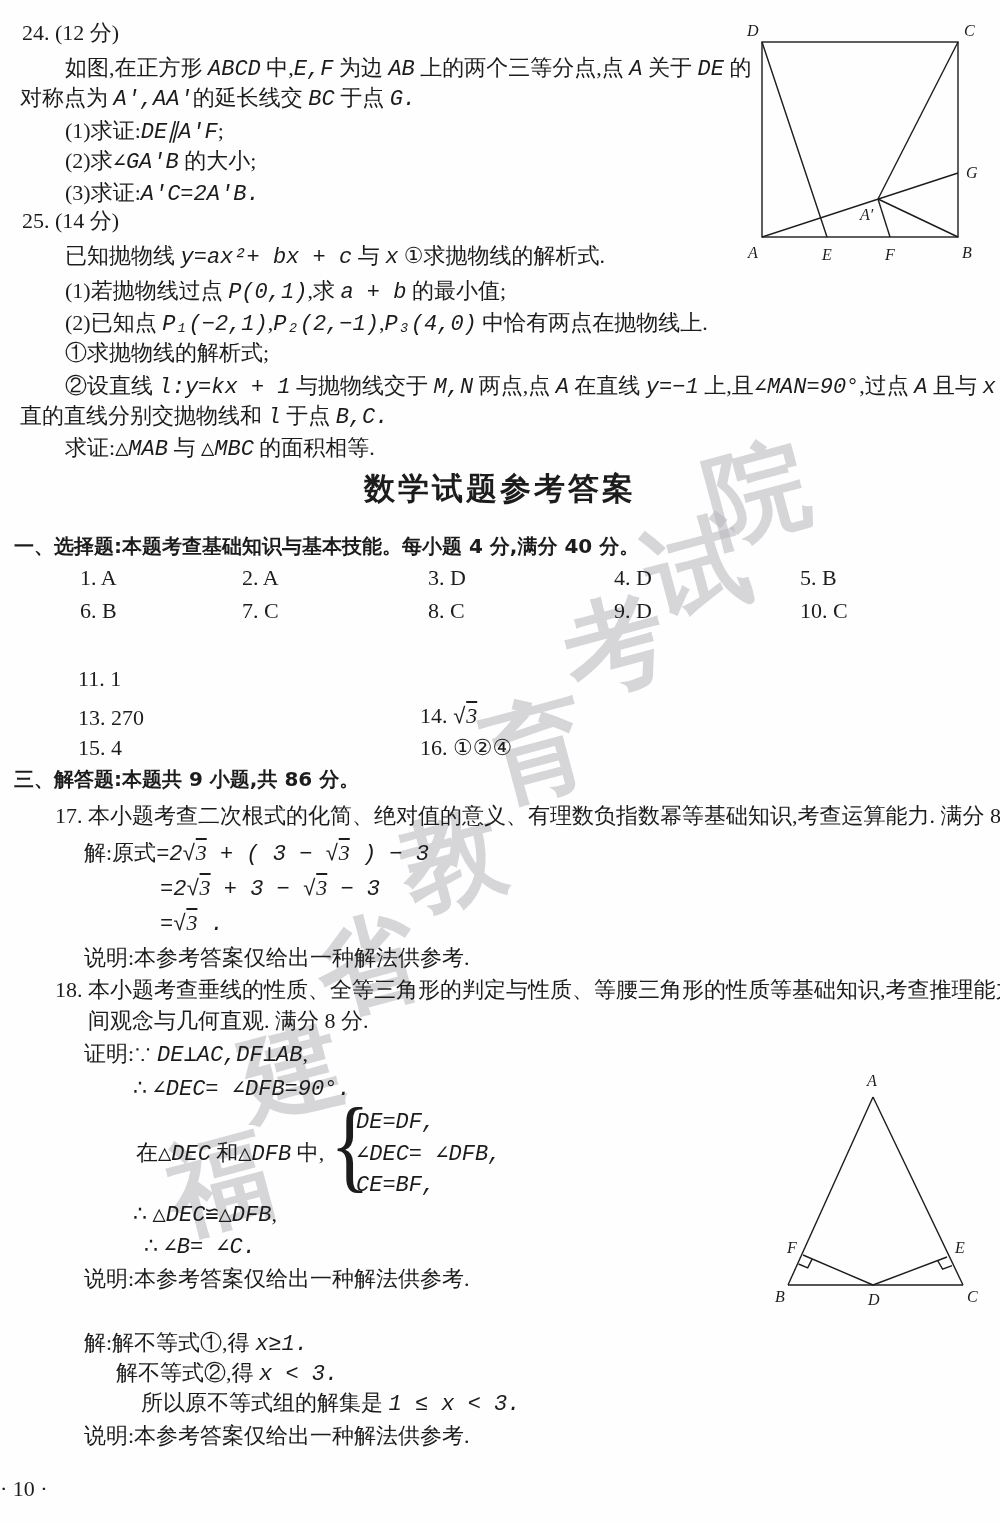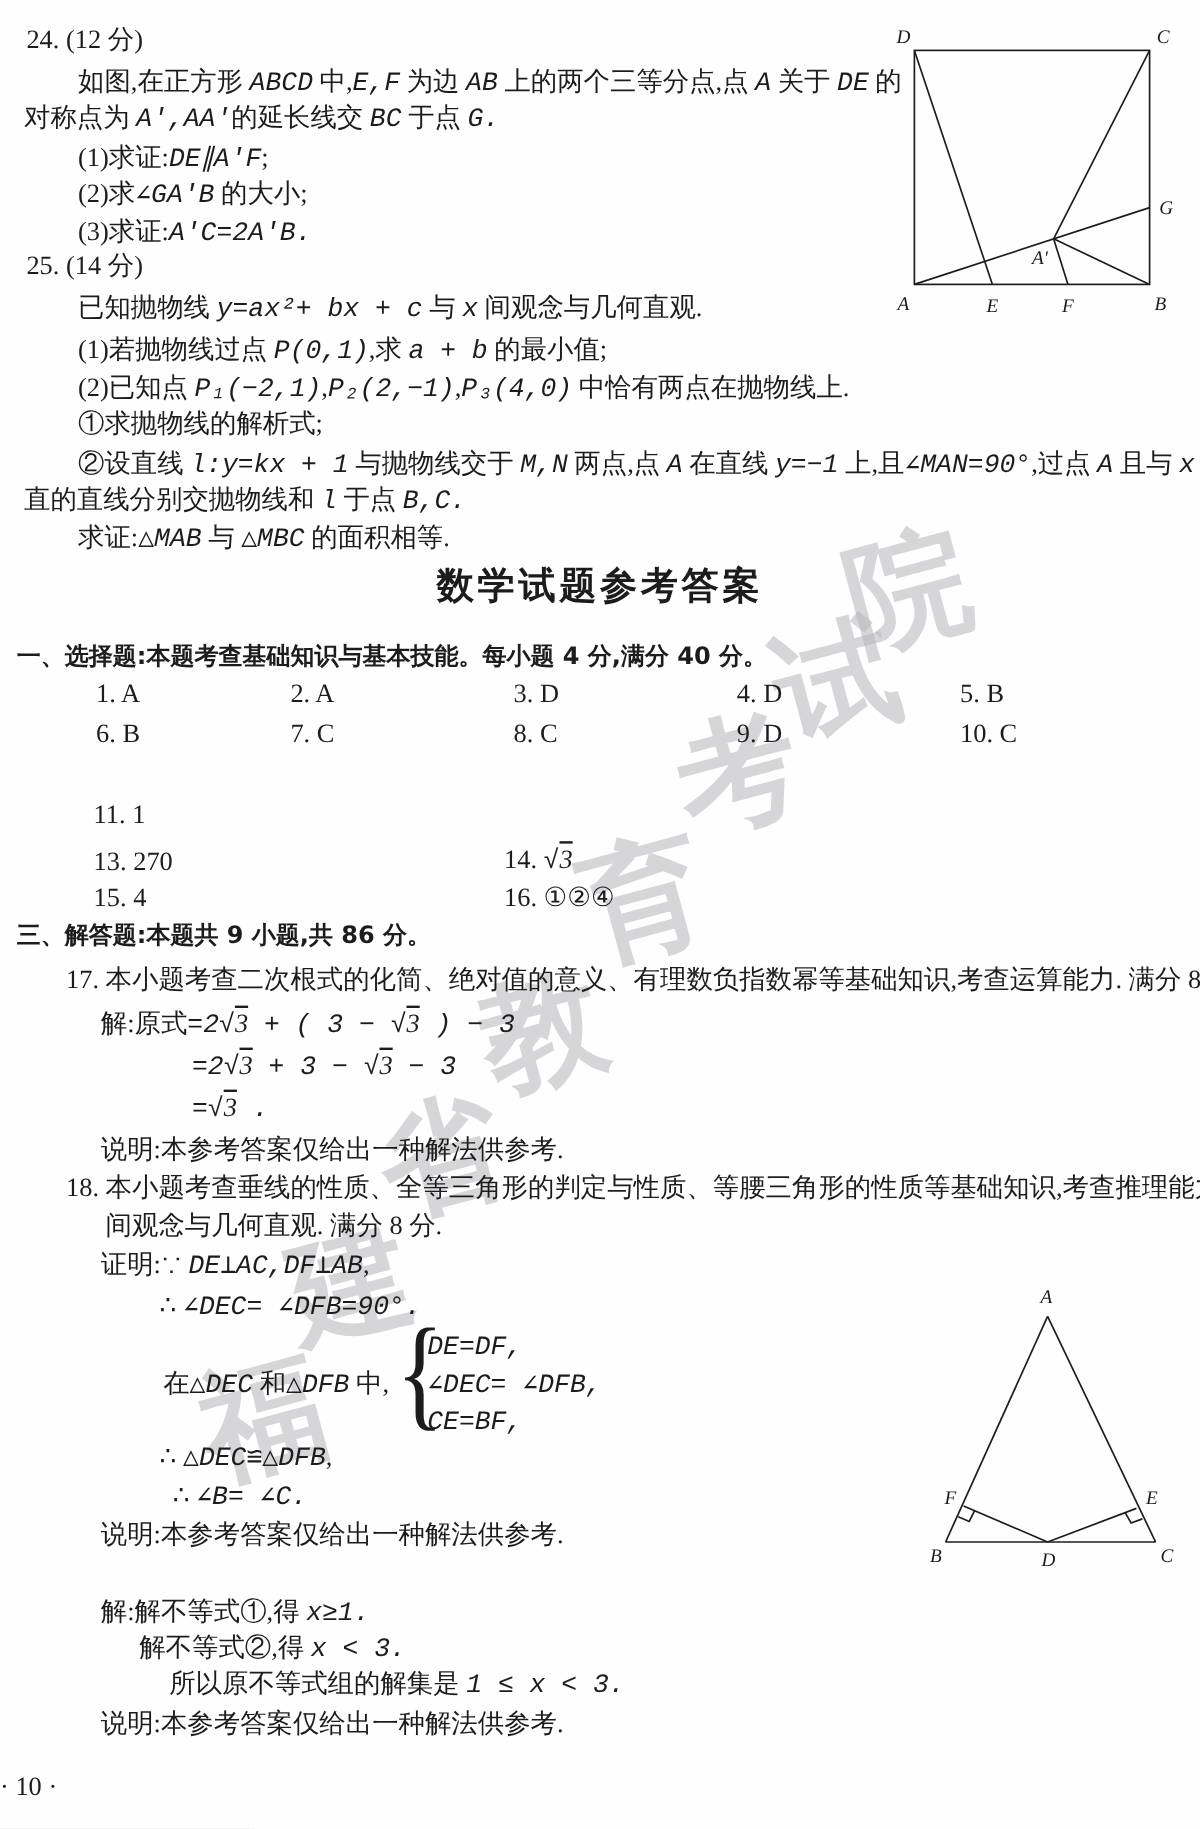--- a/index.html
+++ b/index.html
@@ -60,21 +60,21 @@
     <text x="222" y="24">C</text>
     <text x="224" y="166">G</text>
     <text x="6" y="246">A</text>
     <text x="80" y="248">E</text>
     <text x="143" y="248">F</text>
     <text x="220" y="246">B</text>
     <text x="118" y="208">A′</text>
   </svg>
 
   <div class="ln" style="top:208px;left:22px">25. (14 分)</div>
-  <div class="ln" style="top:243px;left:65px"><span class="seg-c">已知抛物线 </span><span class="seg-m">y=ax²+ bx + c</span><span class="seg-c"> 与 </span><span class="seg-m">x</span><span class="seg-c"> 间观念与几何直观.</span></div>
+  <div class="ln" style="top:243px;left:65px"><span class="seg-c">已知抛物线 </span><span class="seg-m">y=ax²+ bx + c</span><span class="seg-c"> 与 </span><span class="seg-m">x</span><span class="seg-c"> ①求抛物线的解析式.</span></div>
   <div class="ln" style="top:278px;left:65px"><span class="seg-c">(1)若抛物线过点 </span><span class="seg-m">P(0,1)</span><span class="seg-c">,求 </span><span class="seg-m">a + b</span><span class="seg-c"> 的最小值;</span></div>
   <div class="ln" style="top:310px;left:65px"><span class="seg-c">(2)已知点 </span><span class="seg-m">P₁(−2,1)</span><span class="seg-c">,</span><span class="seg-m">P₂(2,−1)</span><span class="seg-c">,</span><span class="seg-m">P₃(4,0)</span><span class="seg-c"> 中恰有两点在抛物线上.</span></div>
   <div class="ln" style="top:340px;left:65px"><span class="seg-c">①求抛物线的解析式;</span></div>
   <div class="ln" style="top:373px;left:65px"><span class="seg-c">②设直线 </span><span class="seg-m">l:y=kx + 1</span><span class="seg-c"> 与抛物线交于 </span><span class="seg-m">M,N</span><span class="seg-c"> 两点,点 </span><span class="seg-m">A</span><span class="seg-c"> 在直线 </span><span class="seg-m">y=−1</span><span class="seg-c"> 上,且</span><span class="seg-m">∠MAN=90°</span><span class="seg-c">,过点 </span><span class="seg-m">A</span><span class="seg-c"> 且与 </span><span class="seg-m">x</span><span class="seg-c"> 轴垂</span></div>
   <div class="ln" style="top:403px;left:20px"><span class="seg-c">直的直线分别交抛物线和 </span><span class="seg-m">l</span><span class="seg-c"> 于点 </span><span class="seg-m">B,C.</span></div>
   <div class="ln" style="top:435px;left:65px"><span class="seg-c">求证:</span><span class="seg-m">△MAB</span><span class="seg-c"> 与 </span><span class="seg-m">△MBC</span><span class="seg-c"> 的面积相等.</span></div>
 
   <div class="ln title" style="top:475px">数学试题参考答案</div>
 
   <div class="ln hd" style="top:533px;left:14px">一、选择题:本题考查基础知识与基本技能。每小题 4 分,满分 40 分。</div>

